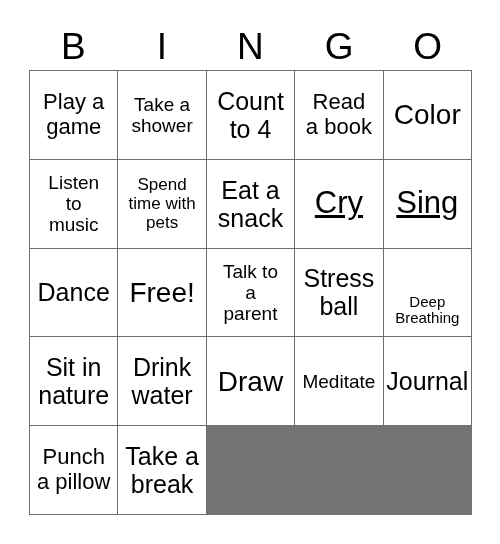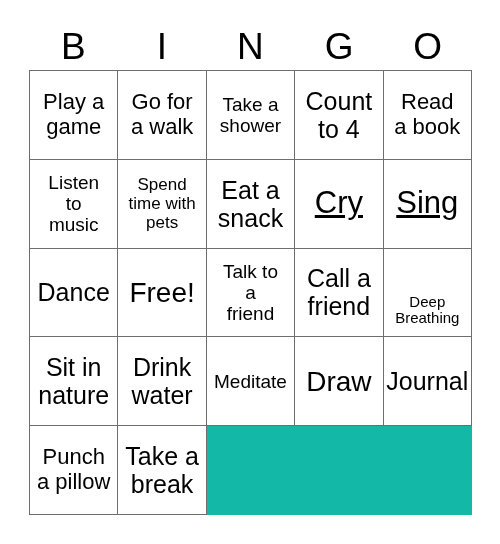--- a/index.html
+++ b/index.html
@@ -51,21 +51,21 @@
     left: 29px;
     top: 70px;
     width: 443px;
     height: 445px;
     border-top: 1px solid #6e6e6e;
     border-left: 1px solid #6e6e6e;
     box-sizing: border-box;
     display: grid;
     grid-template-columns: repeat(5, 1fr);
     grid-template-rows: repeat(5, 1fr);
-    background: #14b8a6;
+    background: #737373;
   }
   .cell {
     border-right: 1px solid #6e6e6e;
     border-bottom: 1px solid #6e6e6e;
     box-sizing: border-box;
     display: flex;
     align-items: center;
     justify-content: center;
     text-align: center;
     padding: 1px 2px;
@@ -102,34 +102,33 @@
     <div class="header-letter">O</div>
   </div>
 
   <div id="grid">
 
   <div class="cell">
         <span class="cell-text fs-lg">Play a
 game</span>
       </div>
       <div class="cell">
-        <span class="cell-text fs-lg">Go for
-a walk</span>
-      </div>
-      <div class="cell">
         <span class="cell-text fs-md">Take a
 shower</span>
       </div>
       <div class="cell">
         <span class="cell-text fs-xl">Count
 to 4</span>
       </div>
       <div class="cell">
         <span class="cell-text fs-lg">Read
 a book</span>
+      </div>
+      <div class="cell">
+        <span class="cell-text fs-xxl">Color</span>
       </div>
       <div class="cell">
         <span class="cell-text fs-md">Listen
 to
 music</span>
       </div>
       <div class="cell">
         <span class="cell-text fs-sm">Spend
 time with
 pets</span>
@@ -146,43 +145,43 @@
       </div>
       <div class="cell">
         <span class="cell-text fs-xl">Dance</span>
       </div>
       <div class="cell">
         <span class="cell-text fs-xxl">Free!</span>
       </div>
       <div class="cell">
         <span class="cell-text fs-md">Talk to
 a
-friend</span>
+parent</span>
       </div>
       <div class="cell">
-        <span class="cell-text fs-xl">Call a
-friend</span>
+        <span class="cell-text fs-xl">Stress
+ball</span>
       </div>
       <div class="cell">
         <span class="cell-text fs-xs">Deep
 Breathing</span>
       </div>
       <div class="cell">
         <span class="cell-text fs-xl">Sit in
 nature</span>
       </div>
       <div class="cell">
         <span class="cell-text fs-xl">Drink
 water</span>
       </div>
       <div class="cell">
-        <span class="cell-text fs-md">Meditate</span>
+        <span class="cell-text fs-xxl">Draw</span>
       </div>
       <div class="cell">
-        <span class="cell-text fs-xxl">Draw</span>
+        <span class="cell-text fs-md">Meditate</span>
       </div>
       <div class="cell">
         <span class="cell-text fs-xl">Journal</span>
       </div>
       <div class="cell">
         <span class="cell-text fs-lg">Punch
 a pillow</span>
       </div>
       <div class="cell">
         <span class="cell-text fs-xl">Take a

